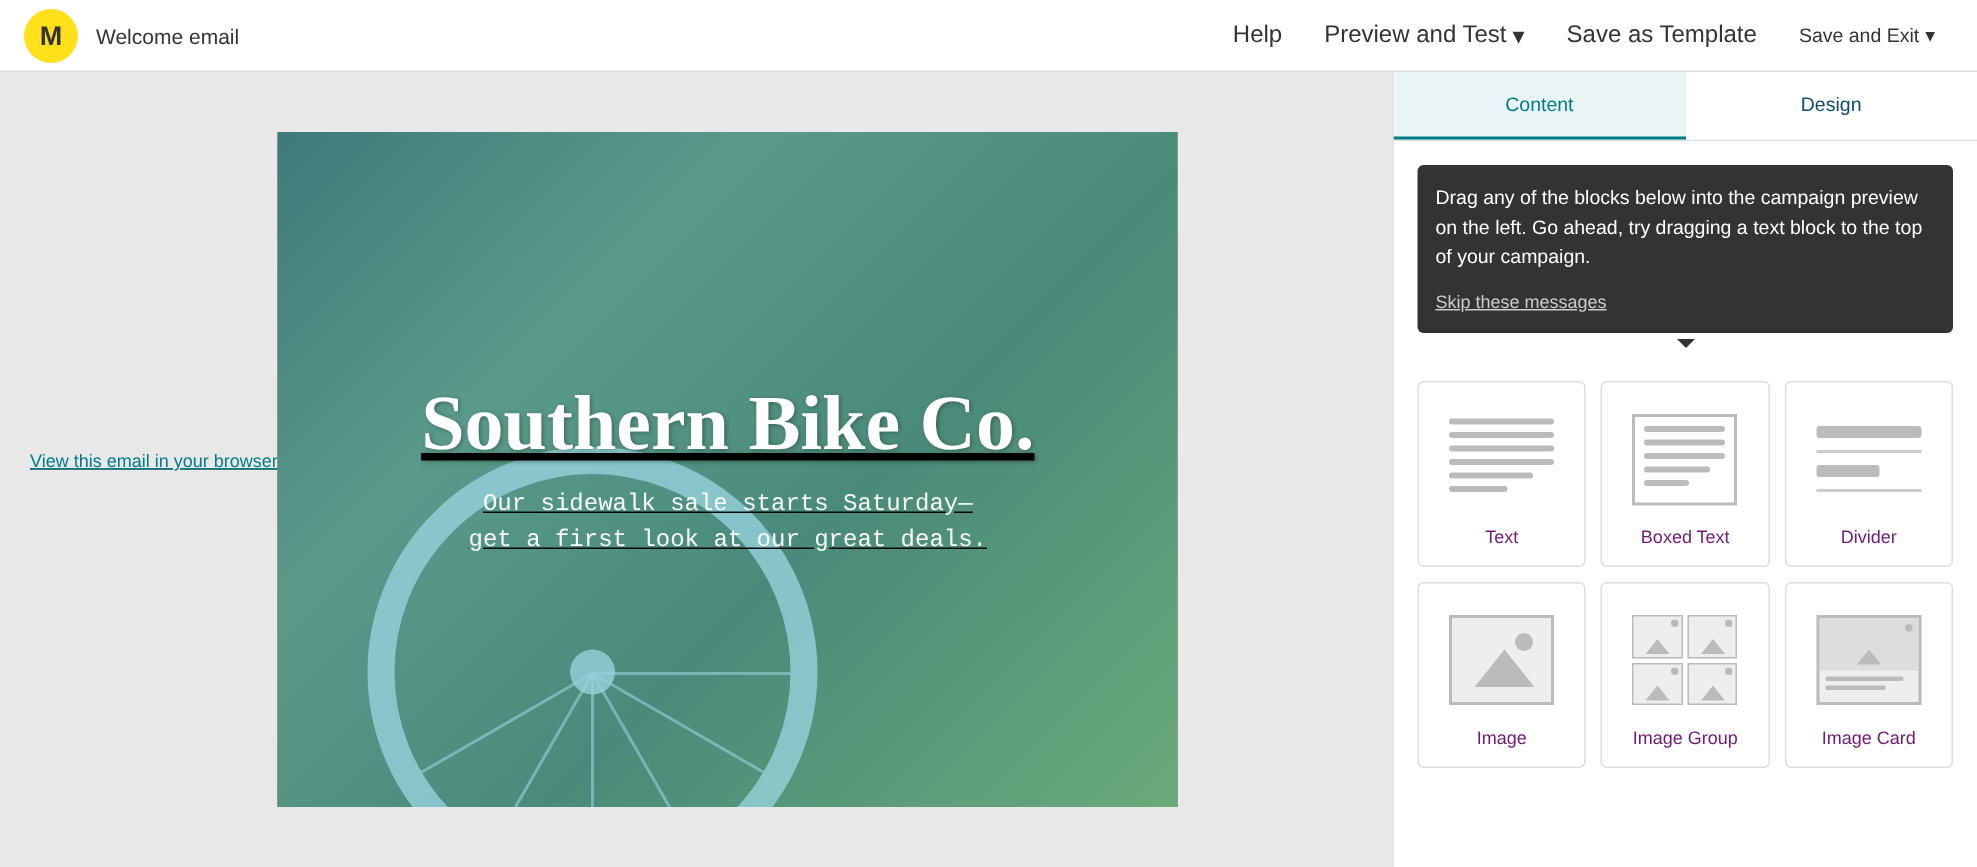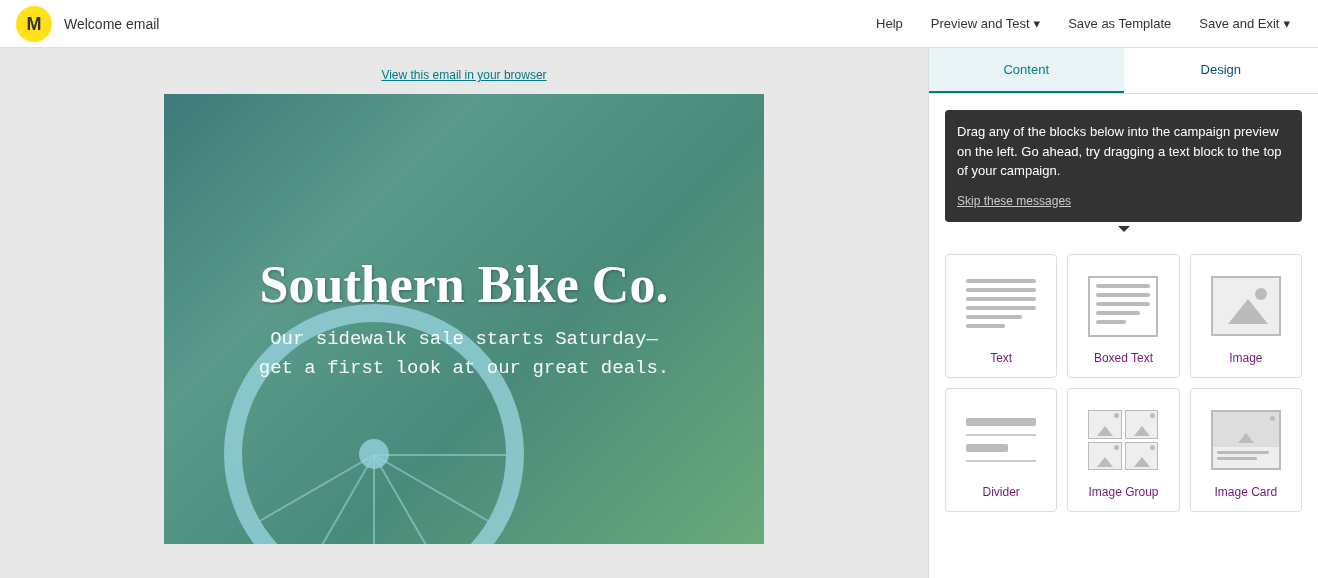--- a/index.html
+++ b/index.html
@@ -29,21 +29,21 @@
     }
     .header-nav {
       display: flex;
       align-items: center;
       gap: 4px;
     }
     .header-btn {
       background: none;
       border: none;
       cursor: pointer;
-      font-size: 13px;
+      font-size: 16px;
       color: #333;
       padding: 6px 12px;
       display: flex;
       align-items: center;
       gap: 4px;
     }
     .header-btn-primary {
       background: none;
       border: none;
       cursor: pointer;
@@ -61,23 +61,24 @@
       display: flex;
       height: calc(100vh - 48px);
     }
 
     
     .email-preview {
       flex: 1;
       overflow-y: auto;
       background: #e8e8e8;
       display: flex;
-      flex-direction: column;
+      flex-direction: row;
       align-items: center;
       padding: 20px;
+      text-decoration: underline;
     }
     .view-in-browser {
       margin-bottom: 12px;
       font-size: 12px;
     }
     .view-in-browser a {
       color: #007c89;
       text-decoration: underline;
     }
     .email-container {
@@ -140,21 +141,21 @@
     .hero-title {
       font-size: 52px;
       font-weight: 700;
       font-family: Georgia, serif;
       line-height: 1.1;
       margin-bottom: 12px;
       text-shadow: 1px 1px 3px rgba(0,0,0,0.3);
     }
     .hero-subtitle {
       font-family: 'Courier New', monospace;
-      font-size: 19px;
+      font-size: 16px;
       line-height: 1.5;
       opacity: 0.95;
     }
     .hero-cta {
       display: inline-block;
       background: #2d6a6a;
       color: white;
       padding: 12px 32px;
       font-size: 15px;
       font-weight: 600;
@@ -478,38 +479,38 @@
             <div class="icon-line full"></div>
             <div class="icon-line medium"></div>
             <div class="icon-line short"></div>
           </div>
         </div>
         <span class="block-label">Boxed Text</span>
       </div>
 
       <div class="block-item">
         <div class="block-icon">
-          <div class="icon-image">
-            <div class="icon-image-circle"></div>
-            <div class="icon-image-mountain"></div>
-          </div>
-        </div>
-        <span class="block-label">Image</span>
-      </div>
-
-      <div class="block-item">
-        <div class="block-icon">
           <div class="icon-divider">
             <div class="divider-line-thick"></div>
             <div class="divider-line-thin"></div>
             <div class="divider-line-thick" style="width:60%"></div>
             <div class="divider-line-thin"></div>
           </div>
         </div>
         <span class="block-label">Divider</span>
+      </div>
+
+      <div class="block-item">
+        <div class="block-icon">
+          <div class="icon-image">
+            <div class="icon-image-circle"></div>
+            <div class="icon-image-mountain"></div>
+          </div>
+        </div>
+        <span class="block-label">Image</span>
       </div>
 
       <div class="block-item">
         <div class="block-icon">
           <div class="icon-image-group">
             <div class="icon-image-cell">
               <div class="mini-circle"></div>
               <div class="mini-mountain"></div>
             </div>
             <div class="icon-image-cell">

